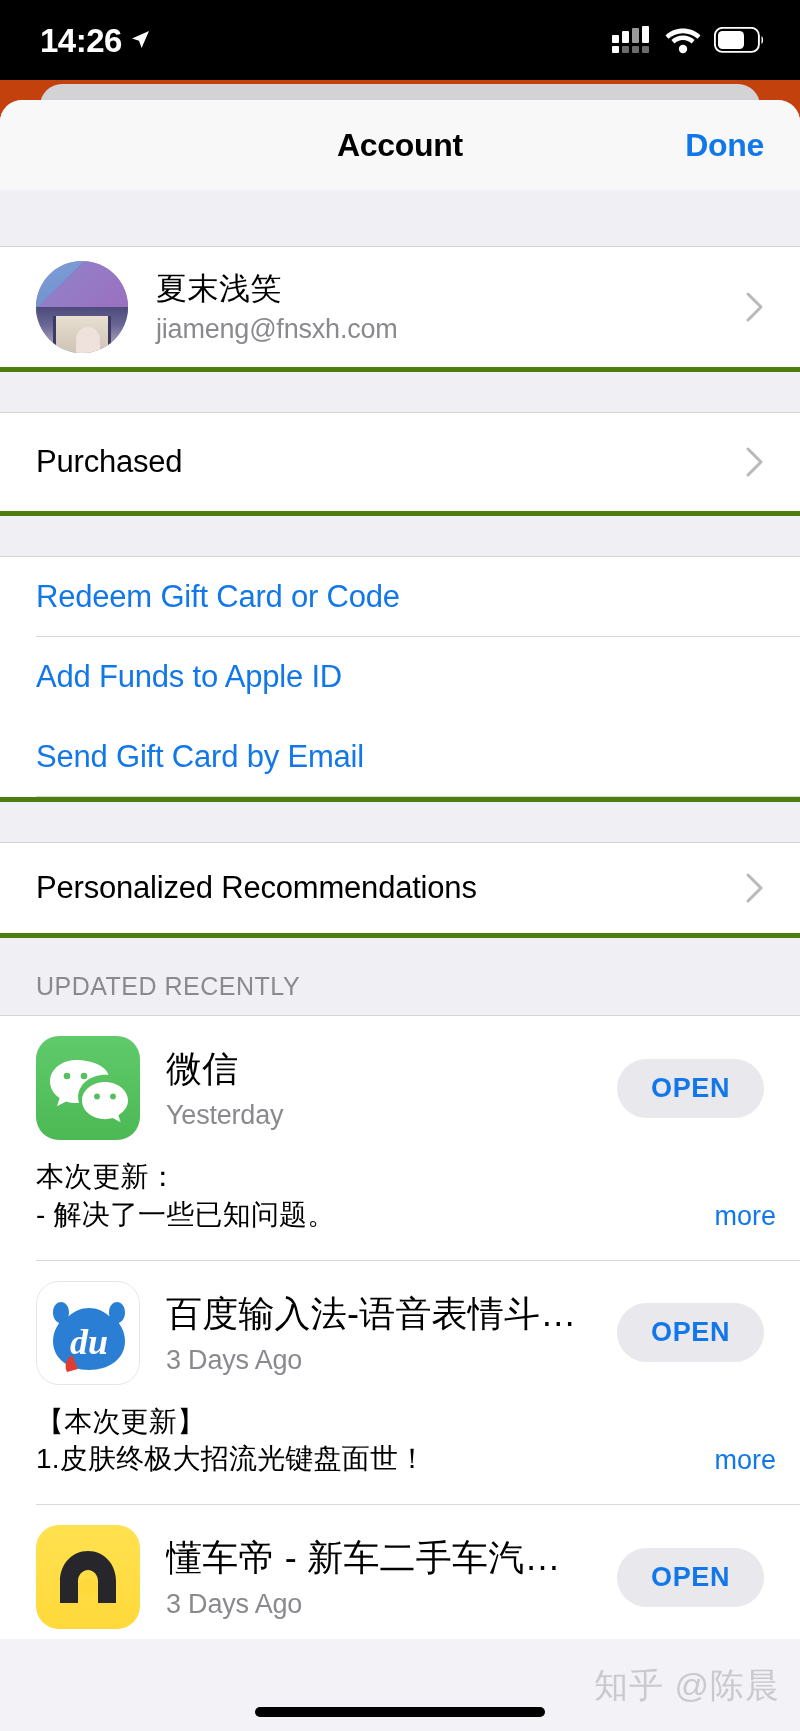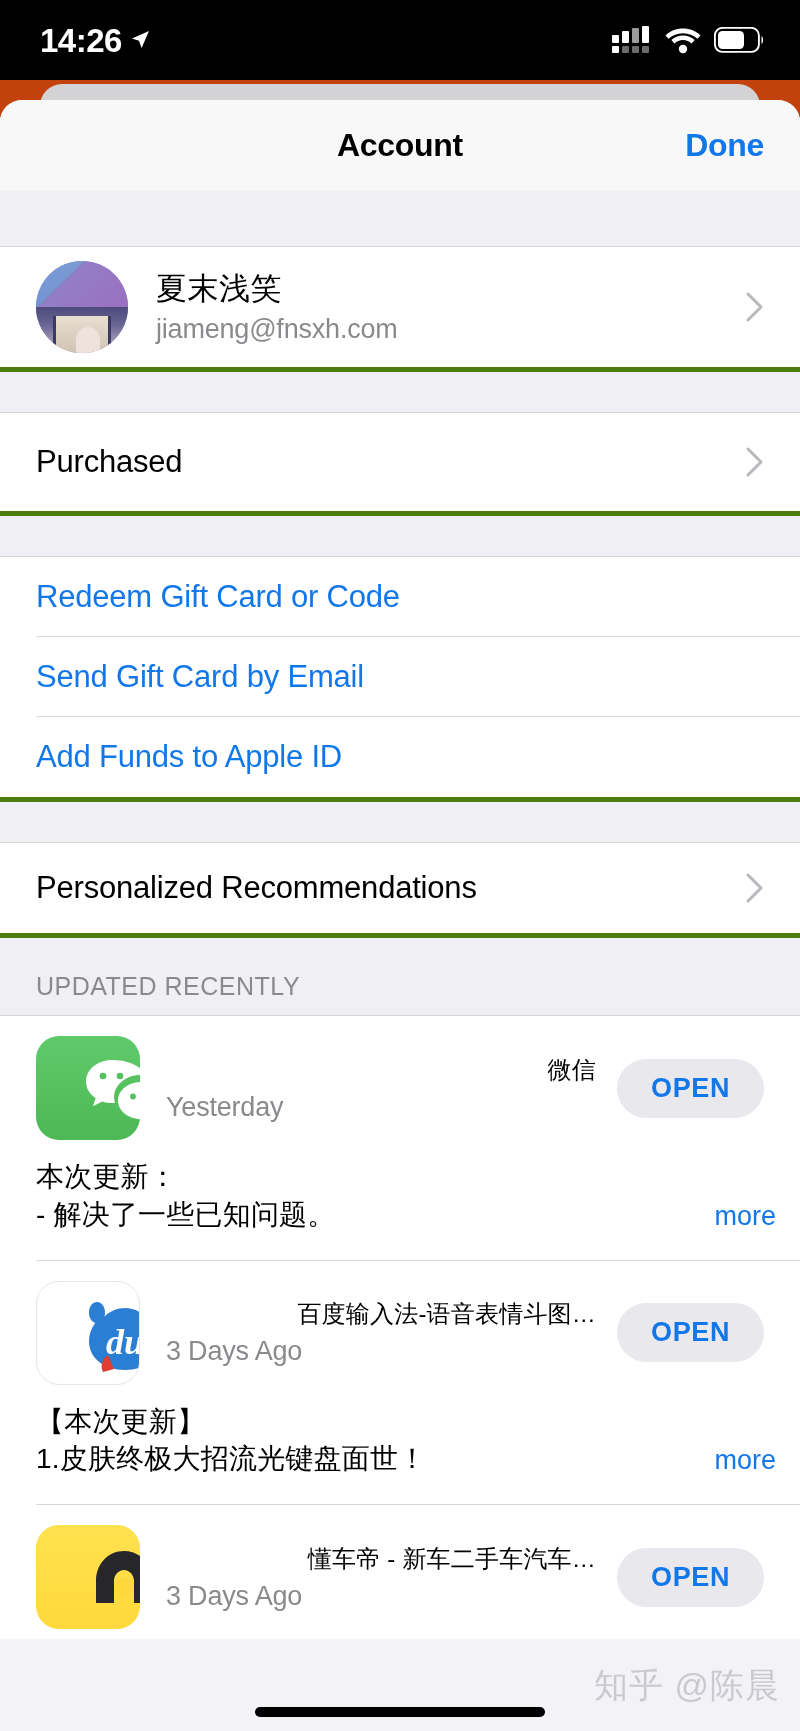--- a/index.html
+++ b/index.html
@@ -158,28 +158,27 @@
   }
 
   
   .app-block { background: #fff; position: relative; }
   .app-row {
     display: flex; align-items: center;
     padding: 20px 36px 10px 36px;
   }
   .app-icon {
     width: 104px; height: 104px; border-radius: 23px;
-    flex: 0 0 auto; overflow: hidden; position: relative; padding-left: 36px;
+    flex: 0 0 auto; overflow: hidden; position: relative;
   }
   .app-meta { margin-left: 26px; flex: 1 1 auto; min-width: 0; }
   .app-name {
-    font-size: 24px; color: #000; letter-spacing: 0.2px;
+    font-size: 36px; color: #000; letter-spacing: 0.2px;
     white-space: nowrap; overflow: hidden; text-overflow: ellipsis;
     max-width: 430px;
-    text-align: right;
   }
   .app-date {
     font-size: 27px; color: #8a8a8e; margin-top: 6px;
     letter-spacing: -0.2px;
   }
   .open-btn {
     flex: 0 0 auto;
     background: #e8e8ed;
     color: #1277e8;
     font-size: 27px; font-weight: bold;
@@ -304,25 +303,25 @@
         </svg>
       </div>
     </div>
 
     <div class="gap gap-40"></div>
 
     <div class="card hairline-top hairline-bot">
       <div class="row row-sep" style="height:80px;">
         <span class="row-label link">Redeem Gift Card or Code</span>
       </div>
+      <div class="row" style="height:80px;">
+        <span class="row-label link">Add Funds to Apple ID</span>
+      </div>
       <div class="row row-sep" style="height:80px;">
         <span class="row-label link">Send Gift Card by Email</span>
-      </div>
-      <div class="row" style="height:80px;">
-        <span class="row-label link">Add Funds to Apple ID</span>
       </div>
     </div>
 
     <div class="gap gap-40"></div>
 
     <div class="card hairline-top hairline-bot">
       <div class="row" style="height:90px;">
         <span class="row-label">Personalized Recommendations</span>
         <svg class="chevron" viewBox="0 0 18 30">
           <path d="M2 2 L15 15 L2 28" fill="none" stroke="#b8b8bd" stroke-width="3" stroke-linecap="round" stroke-linejoin="round"></path>

